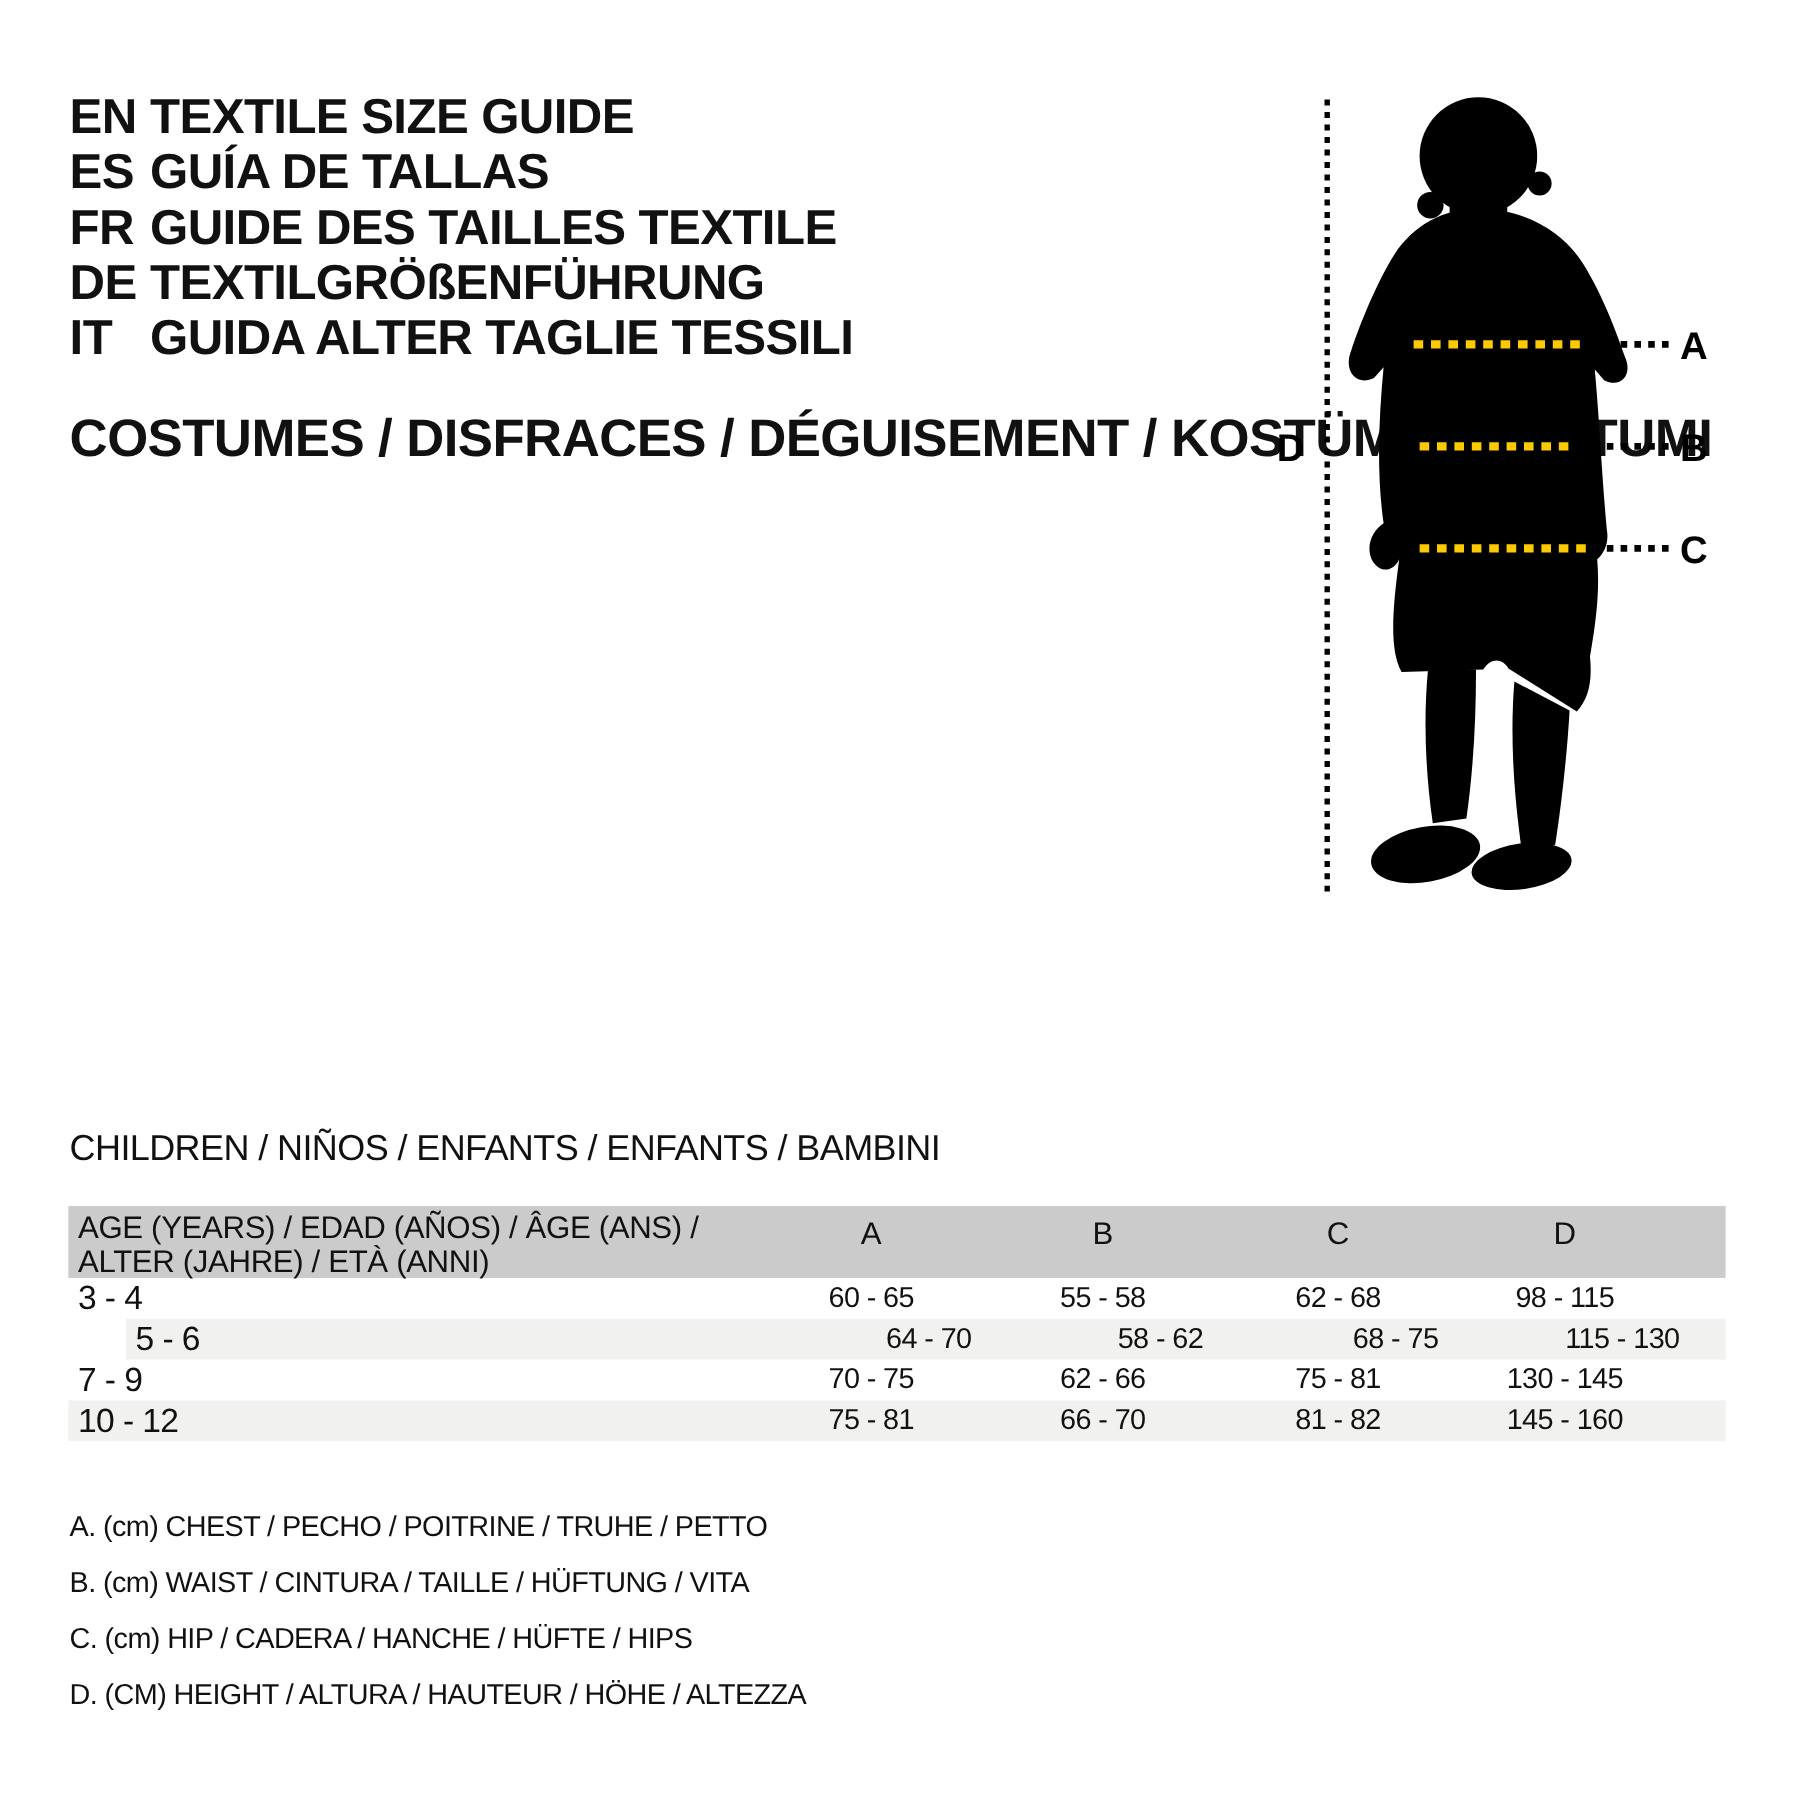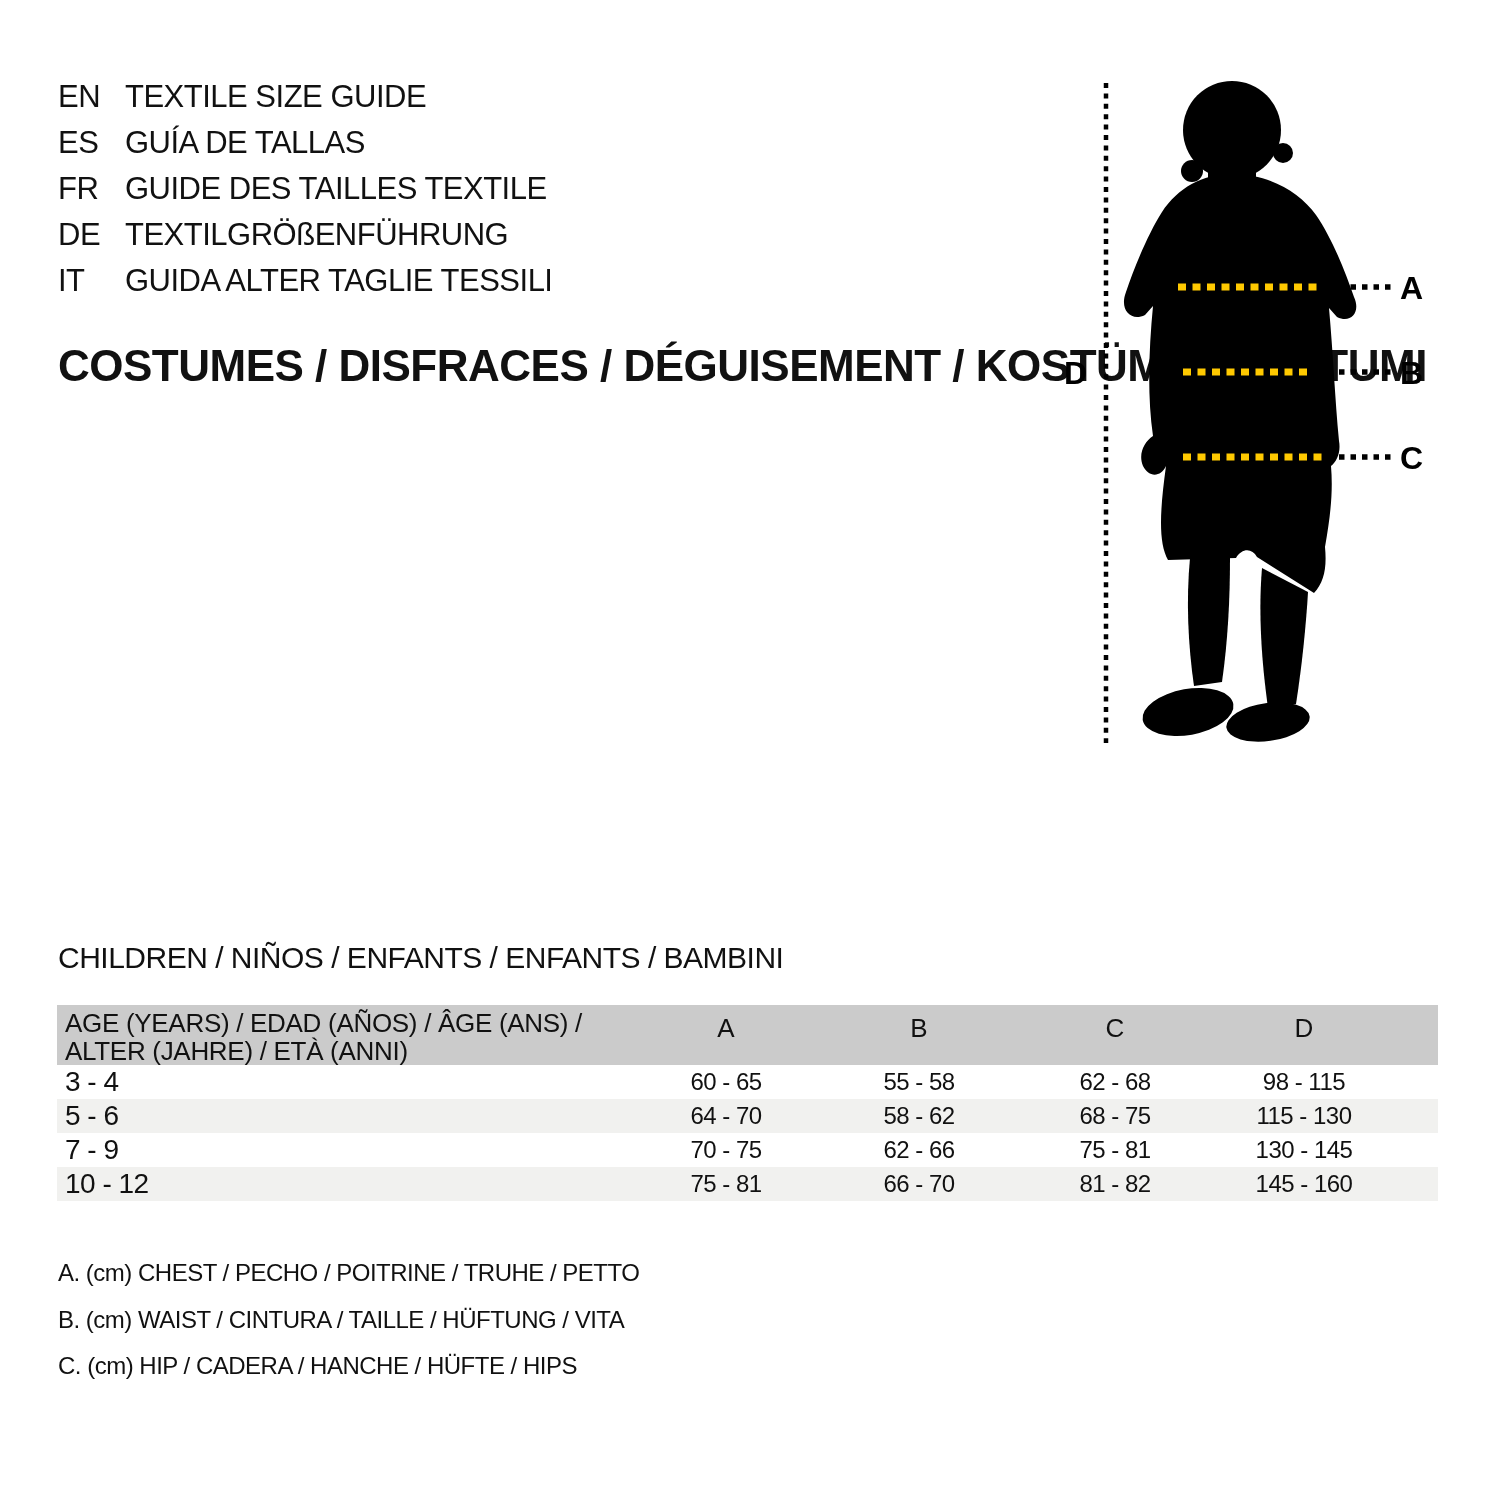--- a/index.html
+++ b/index.html
@@ -2,21 +2,21 @@
 <html><head>
 <meta charset="utf-8">
 <style>
   html,body{margin:0;padding:0;background:#fff;}
   #page{
     position:relative;width:1501px;height:1500px;background:#ffffff;
     font-family:"Liberation Sans",sans-serif;color:#111;overflow:hidden;
   }
   
   #langs{position:absolute;left:58px;top:74px;}
-  .lang-row{display:flex;font-size:31px;line-height:46px;letter-spacing:-0.5px;font-weight:400;}
+  .lang-row{display:flex;font-size:41px;line-height:46px;letter-spacing:-0.5px;font-weight:700;}
   .lang-code{width:67px;flex:none;}
   
   #category{position:absolute;left:58px;top:341px;font-size:44px;font-weight:700;letter-spacing:-0.5px;white-space:nowrap;}
   
   #diagram{position:absolute;left:1056px;top:70px;width:400px;height:680px;}
   
   #children-title{position:absolute;left:58px;top:941px;font-size:30px;letter-spacing:-0.5px;white-space:nowrap;}
   
   #size-table{position:absolute;left:57px;top:1005px;width:1381px;}
   .thead{position:relative;height:60px;padding-top:4px;box-sizing:border-box;}
@@ -122,21 +122,21 @@
       <div class="col-head c-d">D</div>
     </div>
 
     <div class="trow">
       <span class="age-cell">3 - 4</span>
       <span class="val c-a">60 - 65</span>
       <span class="val c-b">55 - 58</span>
       <span class="val c-c">62 - 68</span>
       <span class="val c-d">98 - 115</span>
     </div>
-    <div class="trow" style="background:#F1F1EF;">
+    <div class="trow" style="background:#F1F1EF;margin-left:48px;">
       <span class="age-cell">5 - 6</span>
       <span class="val c-a">64 - 70</span>
       <span class="val c-b">58 - 62</span>
       <span class="val c-c">68 - 75</span>
       <span class="val c-d">115 - 130</span>
     </div>
     <div class="trow">
       <span class="age-cell">7 - 9</span>
       <span class="val c-a">70 - 75</span>
       <span class="val c-b">62 - 66</span>
@@ -149,15 +149,16 @@
       <span class="val c-b">66 - 70</span>
       <span class="val c-c">81 - 82</span>
       <span class="val c-d">145 - 160</span>
     </div>
   </div>
 
   <div id="legend">
     <div>A. (cm) CHEST / PECHO / POITRINE / TRUHE / PETTO</div>
     <div>B. (cm) WAIST / CINTURA / TAILLE / HÜFTUNG / VITA</div>
     <div>C. (cm) HIP / CADERA / HANCHE / HÜFTE / HIPS</div>
+    <div>D. (CM) HEIGHT / ALTURA / HAUTEUR / HÖHE / ALTEZZA</div>
   </div>
 
 </div>
 
 </body></html>

